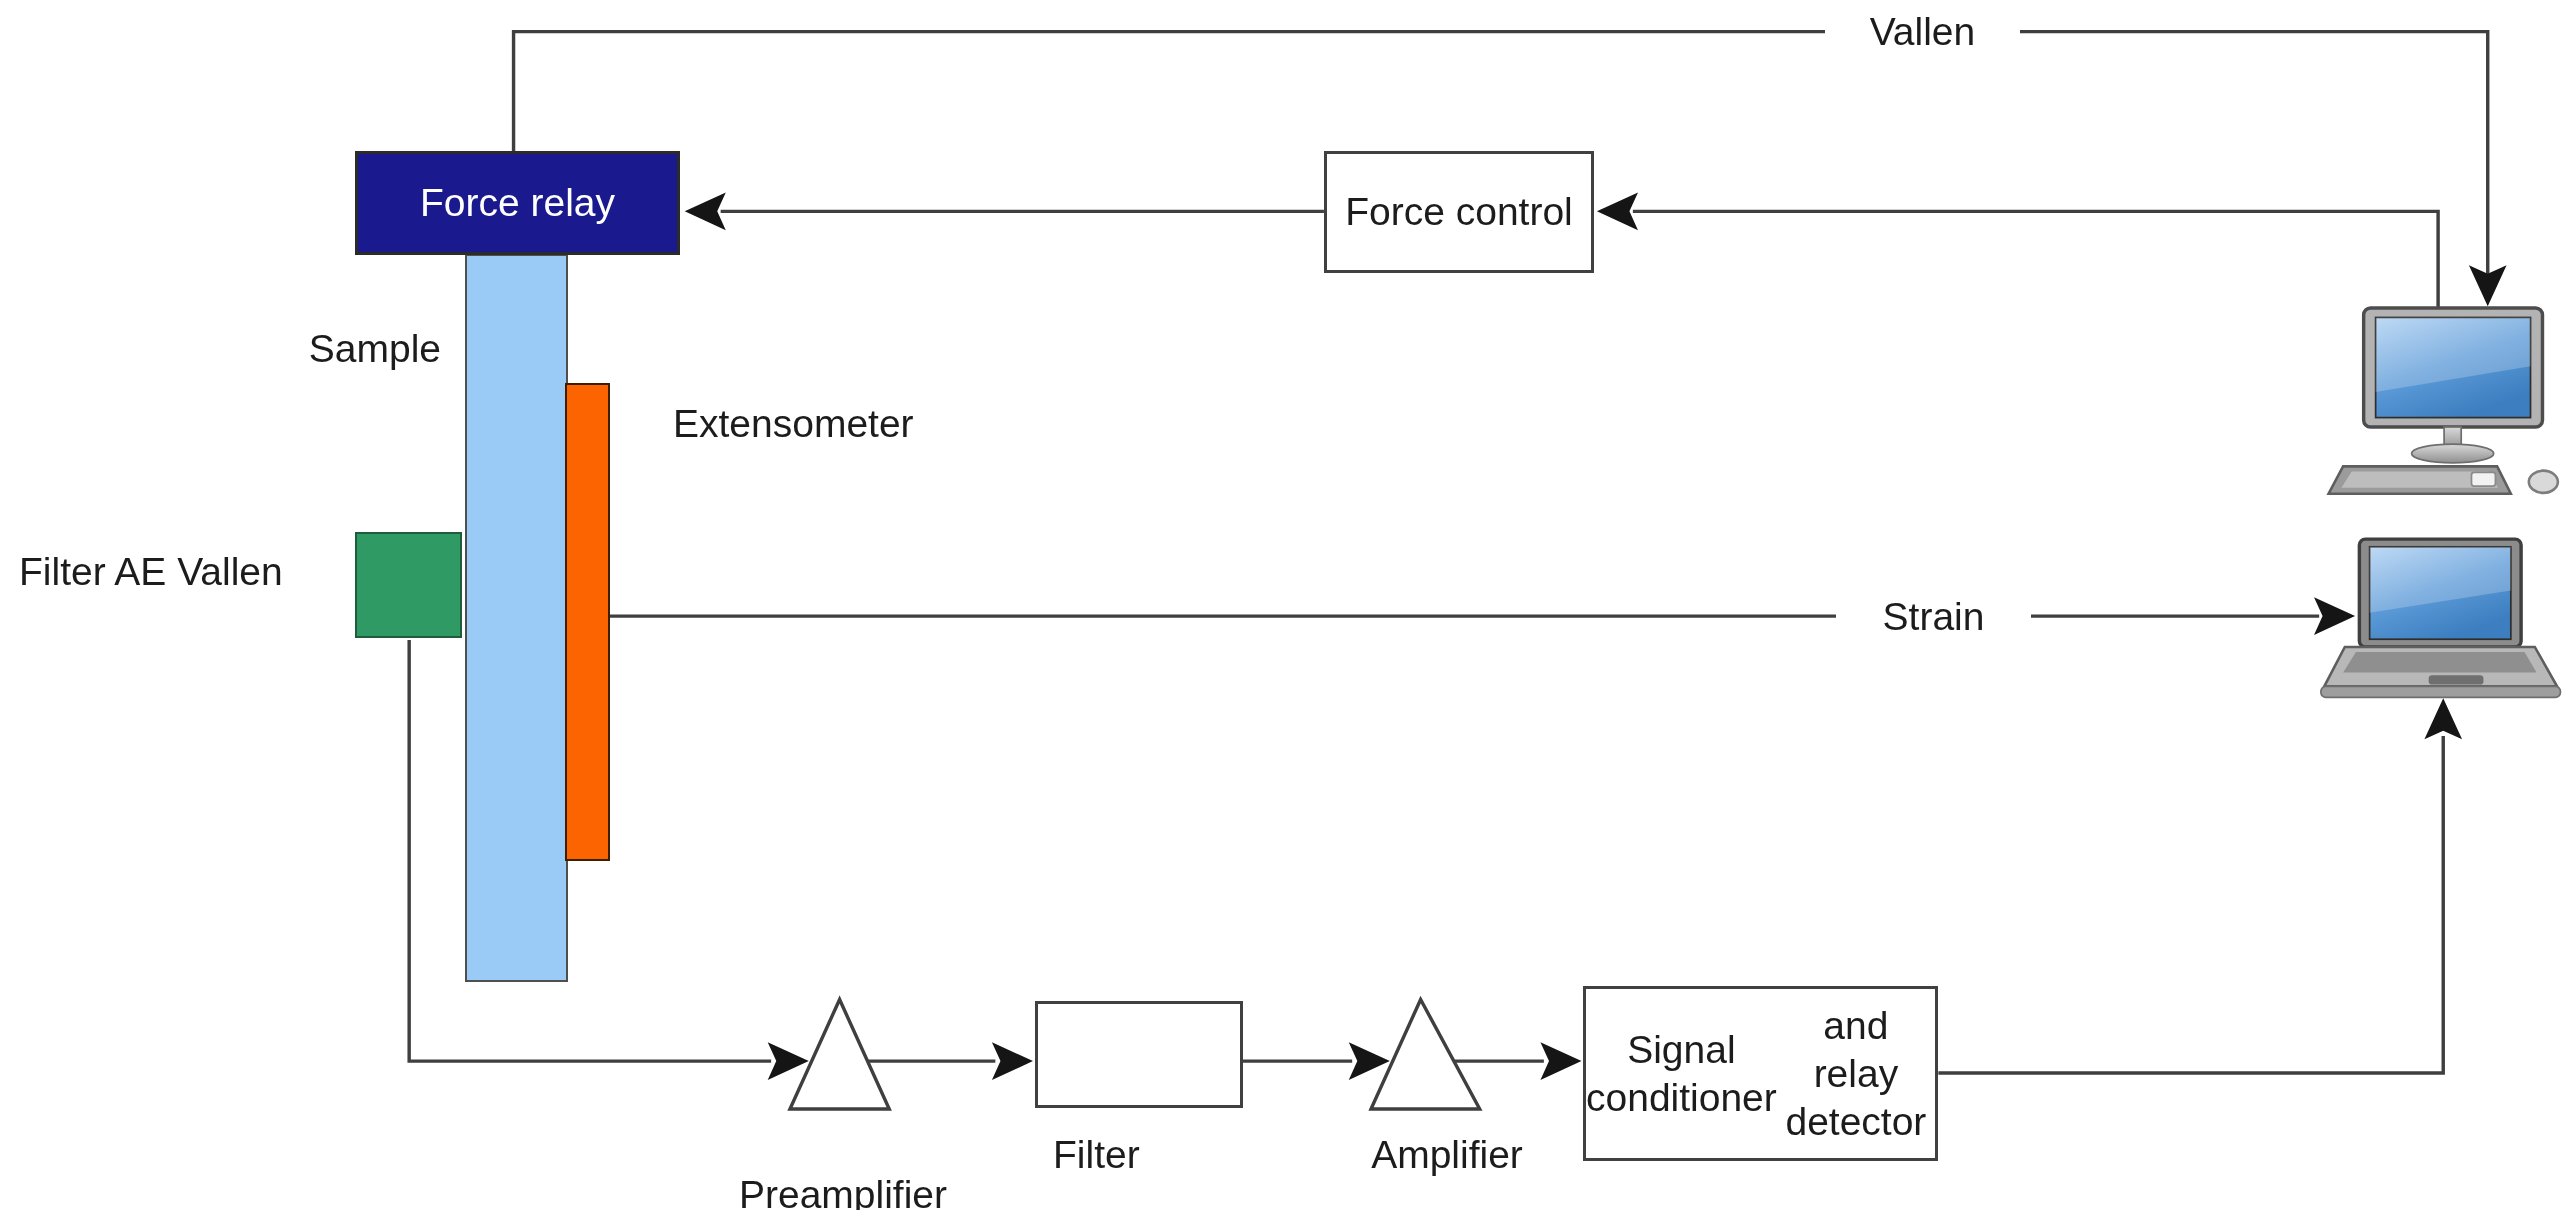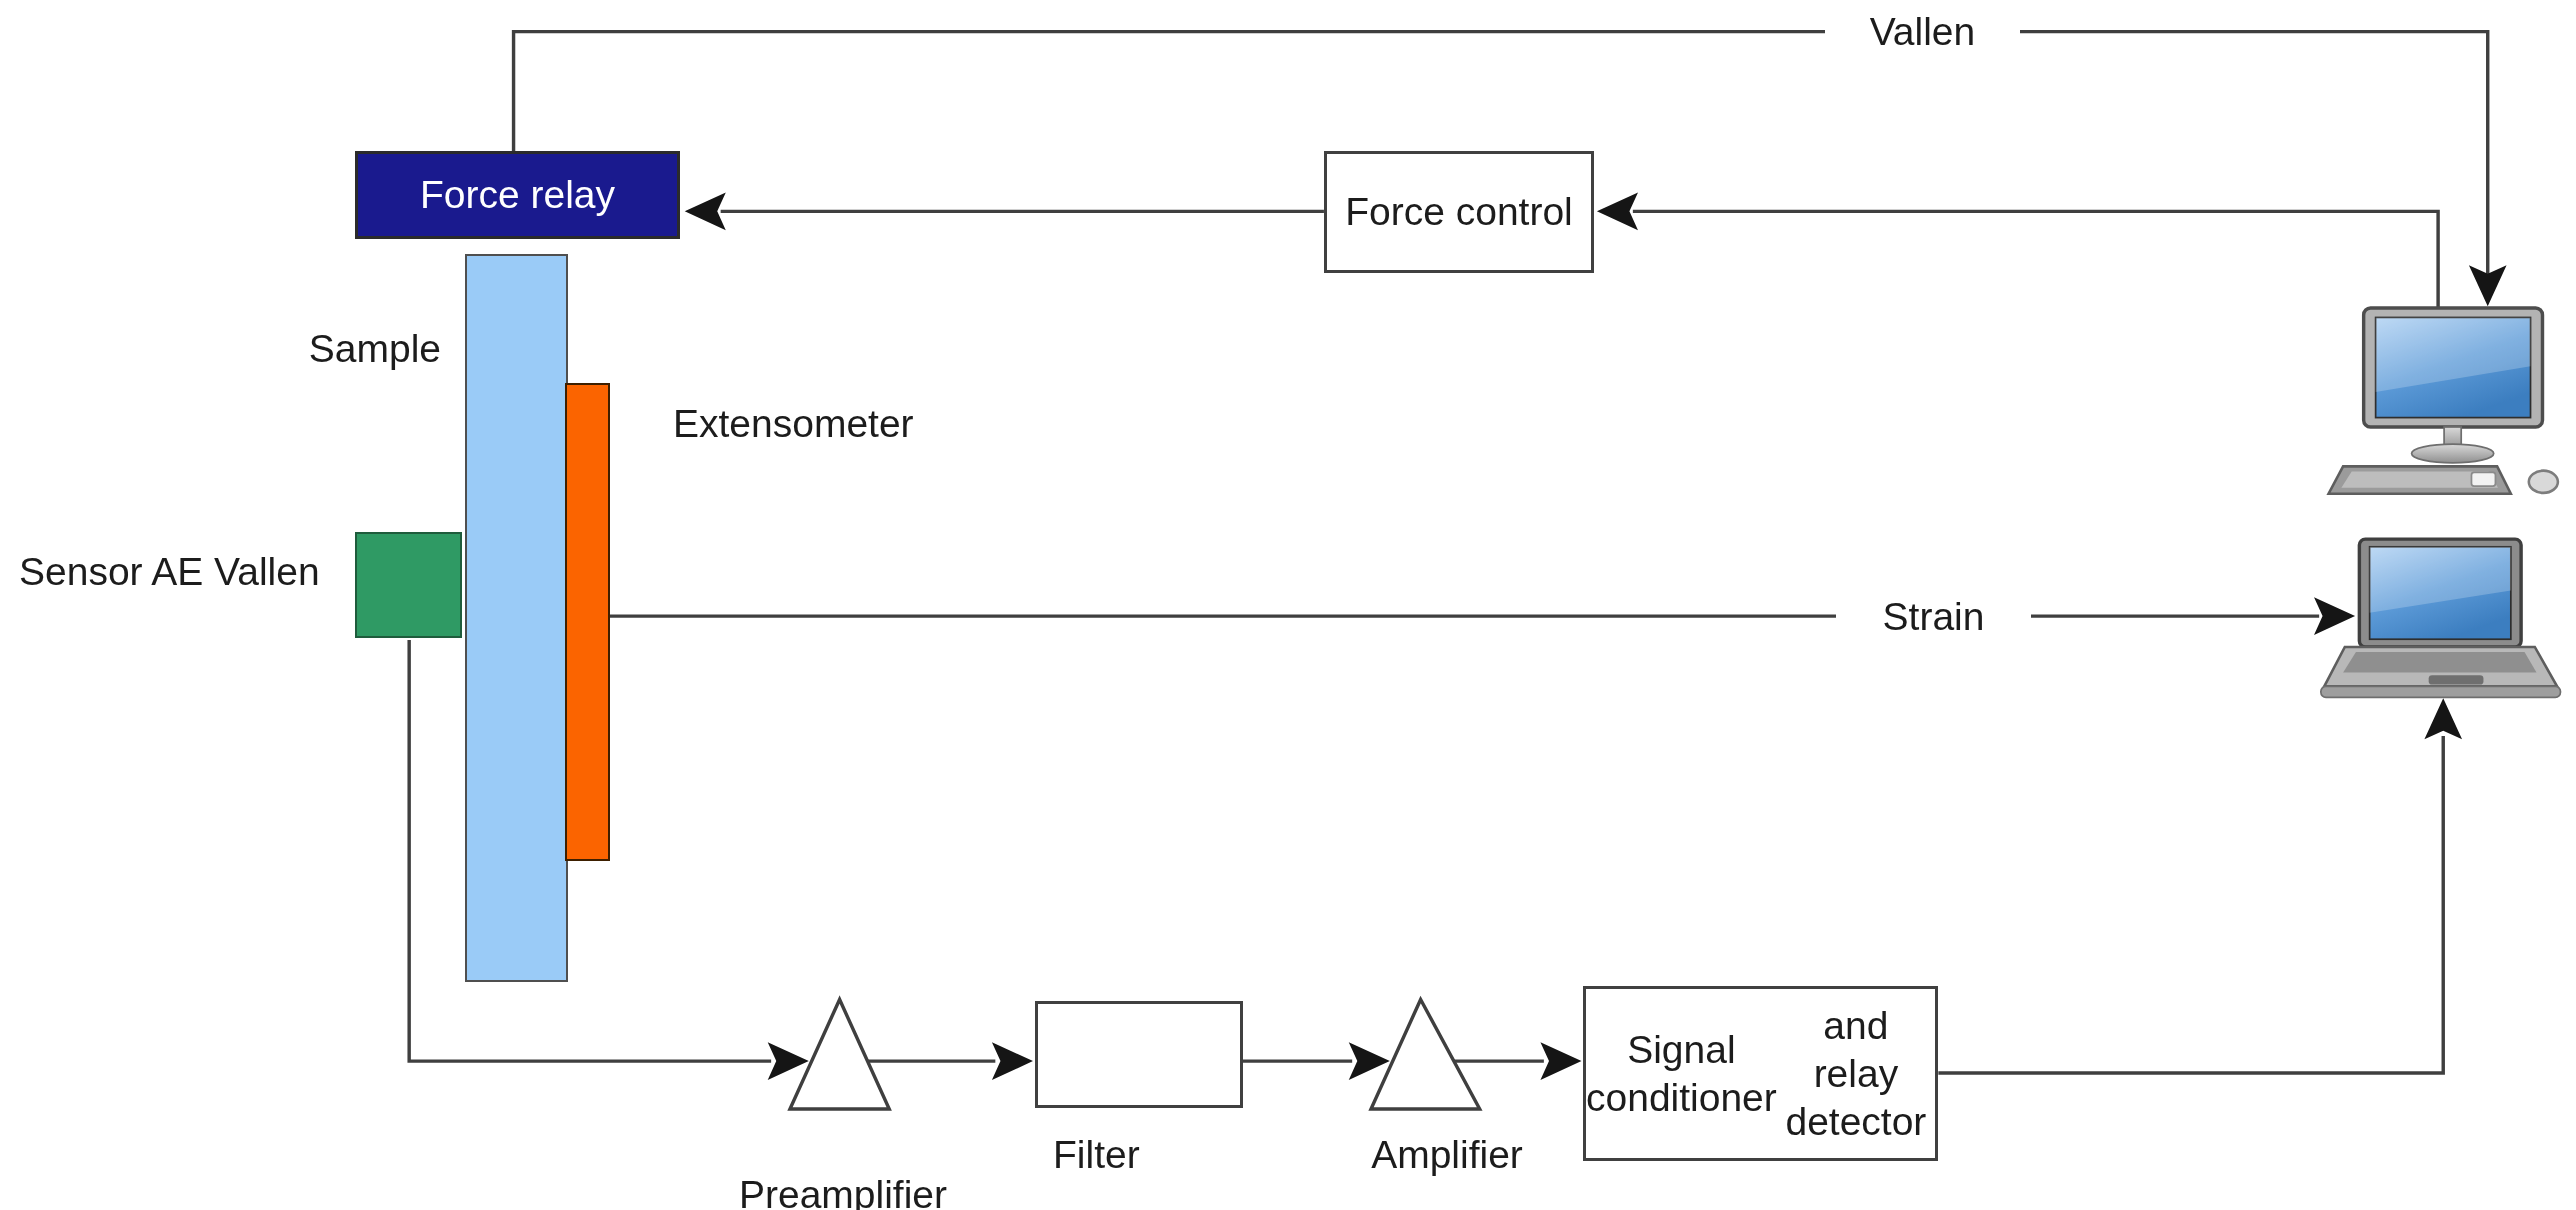--- a/index.html
+++ b/index.html
@@ -5,21 +5,21 @@
   html,body{margin:0;padding:0;background:#ffffff;}
   #stage{
     position:relative;width:2576px;height:1210px;background:#ffffff;overflow:hidden;
     font-family:"Liberation Sans","DejaVu Sans",sans-serif;color:#1c1c1c;
   }
   #connector-layer{position:absolute;left:0;top:0;width:2576px;height:1210px;}
   .node{position:absolute;box-sizing:border-box;display:flex;align-items:center;justify-content:center;text-align:center;}
   .white-box{background:#ffffff;border:3.4px solid #404040;font-size:39px;}
   .label{position:absolute;font-size:39px;line-height:41px;white-space:nowrap;}
   .inline-label{background:#ffffff;padding:0 12px;text-align:center;}
-  #force-relay{left:355px;top:151px;width:325px;height:88px;background:#1a1a8e;border:3.4px solid #2b2b2b;color:#ffffff;font-size:39px;}
+  #force-relay{left:355px;top:151px;width:325px;height:104px;background:#1a1a8e;border:3.4px solid #2b2b2b;color:#ffffff;font-size:39px;}
   #load-control{left:1324px;top:151px;width:270px;height:122px;}
   #filter-box{left:1035px;top:1001px;width:208px;height:107px;}
   #signal-conditioner{left:1583px;top:986px;width:355px;height:175px;line-height:48px;}
   #sample-rect{left:465px;top:254px;width:103px;height:728px;background:#9acbf7;border:2.6px solid #4f4f4f;}
   #extensometer-rect{left:565px;top:383px;width:45px;height:478px;background:#fb6400;border:2.6px solid #3d1f00;}
   #sensor-rect{left:355px;top:532px;width:107px;height:106px;background:#2f9a64;border:2.6px solid #1f5c3c;}
   #sample-label{left:240px;top:328px;width:201px;text-align:right;}
   #extensometer-label{left:633px;top:403px;width:291px;margin-left:40px;}
   #sensor-label{left:19px;top:551px;width:334px;}
   #stress-label{left:1825px;top:11px;width:171px;}
@@ -109,21 +109,21 @@
     <span>Force control</span>
   </div>
   <div class="node white-box" id="filter-box"></div>
   <div class="node white-box" id="signal-conditioner">
     <span>Signal conditioner</span>
     <span>and relay detector</span>
   </div>
 
   <div class="label" id="sample-label">Sample</div>
   <div class="label" id="extensometer-label">Extensometer</div>
-  <div class="label" id="sensor-label">Sensor AE Vallen</div>
+  <div class="label" id="sensor-label">Filter AE Vallen</div>
   <div class="label inline-label" id="stress-label">Vallen</div>
   <div class="label inline-label" id="strain-label">Strain</div>
   <div class="label" id="preamplifier-label">Preamplifier</div>
   <div class="label" id="filter-label">Filter</div>
   <div class="label" id="amplifier-label">Amplifier</div>
 
 </div>
 
 
 </body></html>

